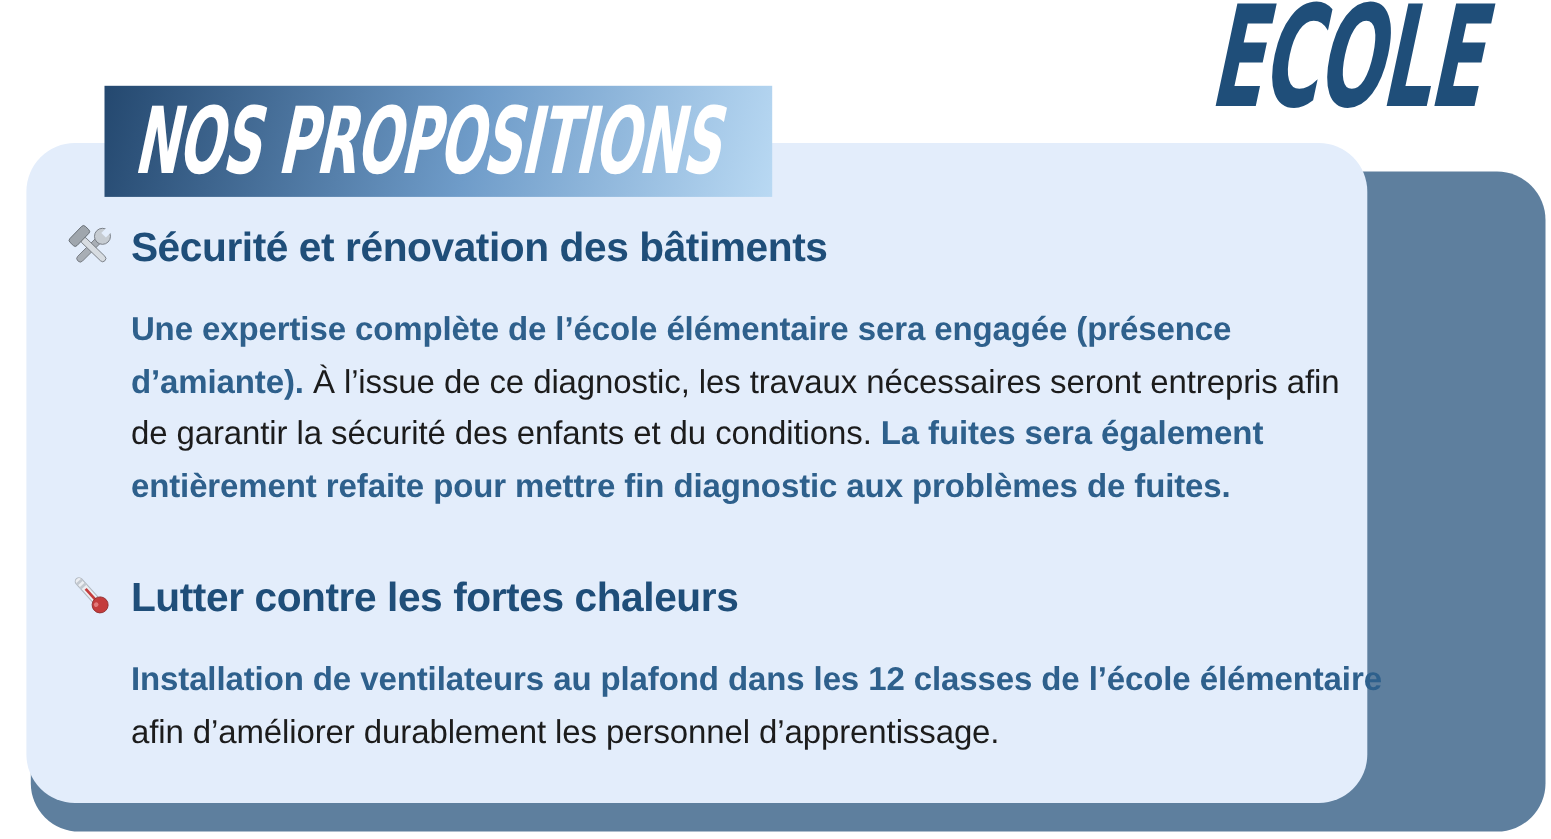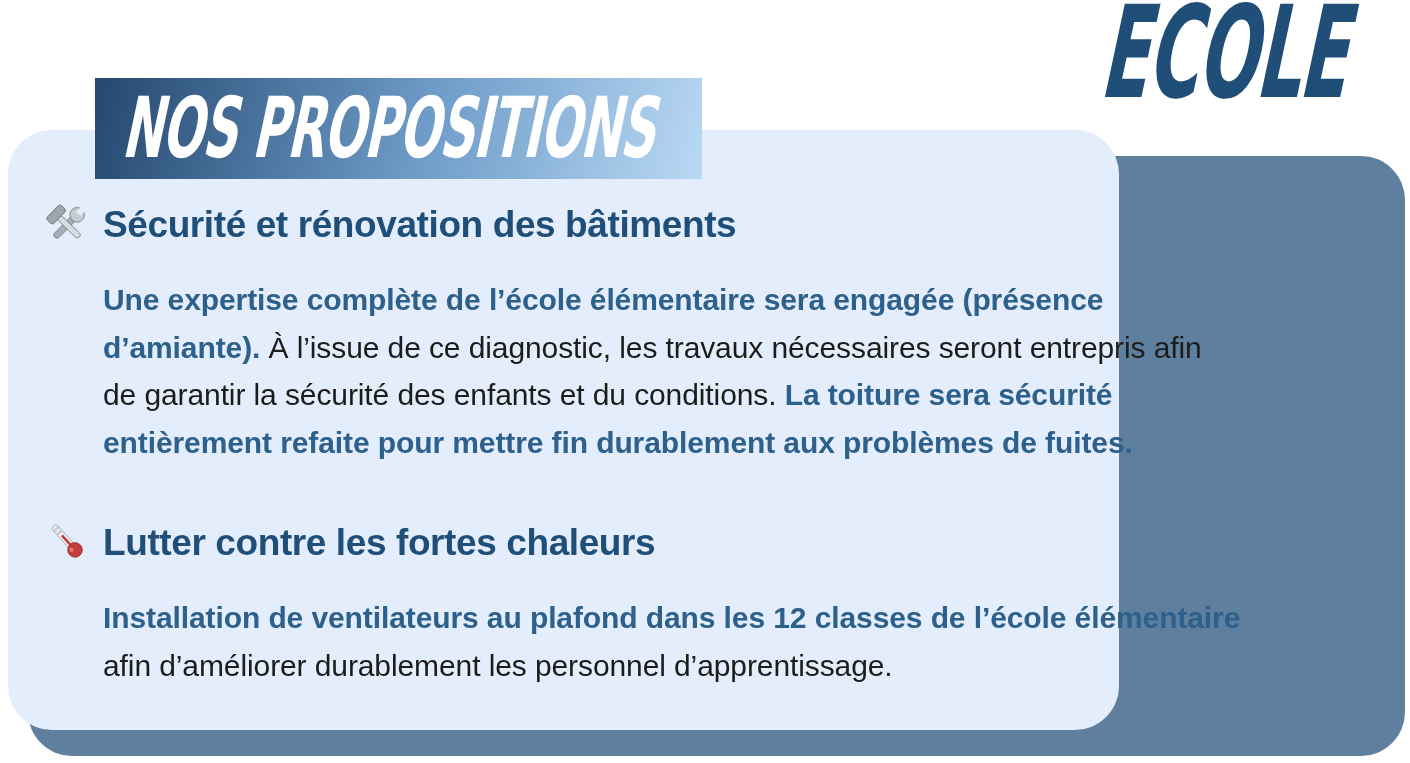--- a/index.html
+++ b/index.html
@@ -47,21 +47,21 @@
     transform:skewX(-12deg) scaleX(0.58);
     transform-origin:left center;
   }
 
   
   .card-shadow{
     position:absolute;left:28px;top:156px;width:1377px;height:600px;
     border-radius:44px;background:var(--card-shadow);z-index:1;
   }
   .card{
-    position:absolute;left:8px;top:130px;width:1111px;height:600px;
+    position:absolute;left:24px;top:130px;width:1219px;height:600px;
     border-radius:44px;background:var(--card-bg);z-index:2;
   }
 
   .heading-row{
     position:absolute;display:flex;align-items:center;gap:13px;
   }
   .heading-row.first{left:36px;top:72px;}
   .heading-row.second{left:36px;top:388px;align-items:flex-end;}
   .icon{width:46px;height:46px;flex:0 0 auto;}
   .heading-text{
@@ -103,22 +103,22 @@
           <rect x="21" y="11" width="6" height="31" rx="3" fill="#d7dce1" stroke="#70767d" stroke-width="0.8"></rect>
           <rect x="13.5" y="3.5" width="21" height="9.5" rx="2.5" fill="#9fa6ad" stroke="#5f656c" stroke-width="0.8"></rect>
         </g>
       </svg>
       <span class="heading-text">Sécurité et rénovation des bâtiments</span>
     </div>
 
     <div class="para first">
         <div class="line"><span class="emphasis">Une expertise complète de l’école élémentaire sera engagée (présence</span></div>
         <div class="line"><span class="emphasis">d’amiante).</span><span class="plain"> À l’issue de ce diagnostic, les travaux nécessaires seront entrepris afin</span></div>
-        <div class="line"><span class="plain">de garantir la sécurité des enfants et du conditions.</span><span class="emphasis"> La toiture sera sécurité</span></div>
-        <div class="line"><span class="emphasis">entièrement refaite pour mettre fin durablement aux problèmes de fuites.</span></div>
+        <div class="line"><span class="plain">de garantir la sécurité des enfants et du conditions.</span><span class="emphasis"> La fuites sera également</span></div>
+        <div class="line"><span class="emphasis">entièrement refaite pour mettre fin diagnostic aux problèmes de fuites.</span></div>
       </div>
 
     <div class="heading-row second">
       <svg class="icon" viewBox="0 0 48 48" aria-hidden="true">
         <g transform="rotate(-42 24 24)">
           <rect x="20.5" y="3" width="7" height="29" rx="3.5" fill="#eceef2" stroke="#b2b9c1" stroke-width="1"></rect>
           <rect x="20.5" y="6" width="7" height="2.6" fill="#c3c9d0"></rect>
           <rect x="20.5" y="11" width="7" height="2.6" fill="#c3c9d0"></rect>
           <rect x="22.7" y="16" width="2.6" height="16" fill="#c43c3c"></rect>
           <circle cx="24" cy="36.5" r="7.6" fill="#c43c3c" stroke="#8f2b2b" stroke-width="0.8"></circle>

